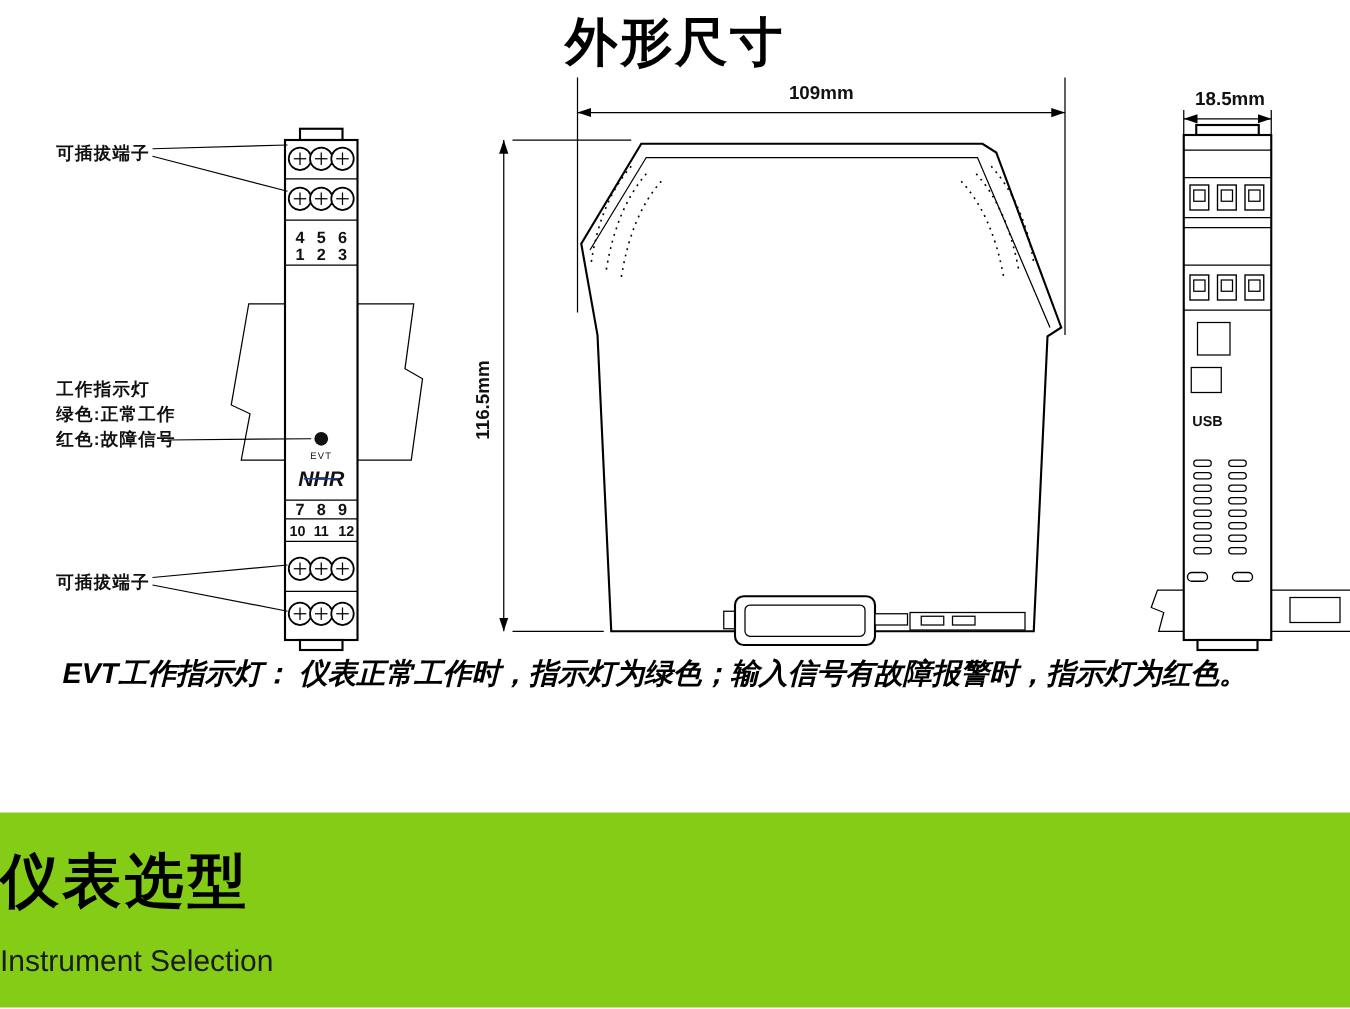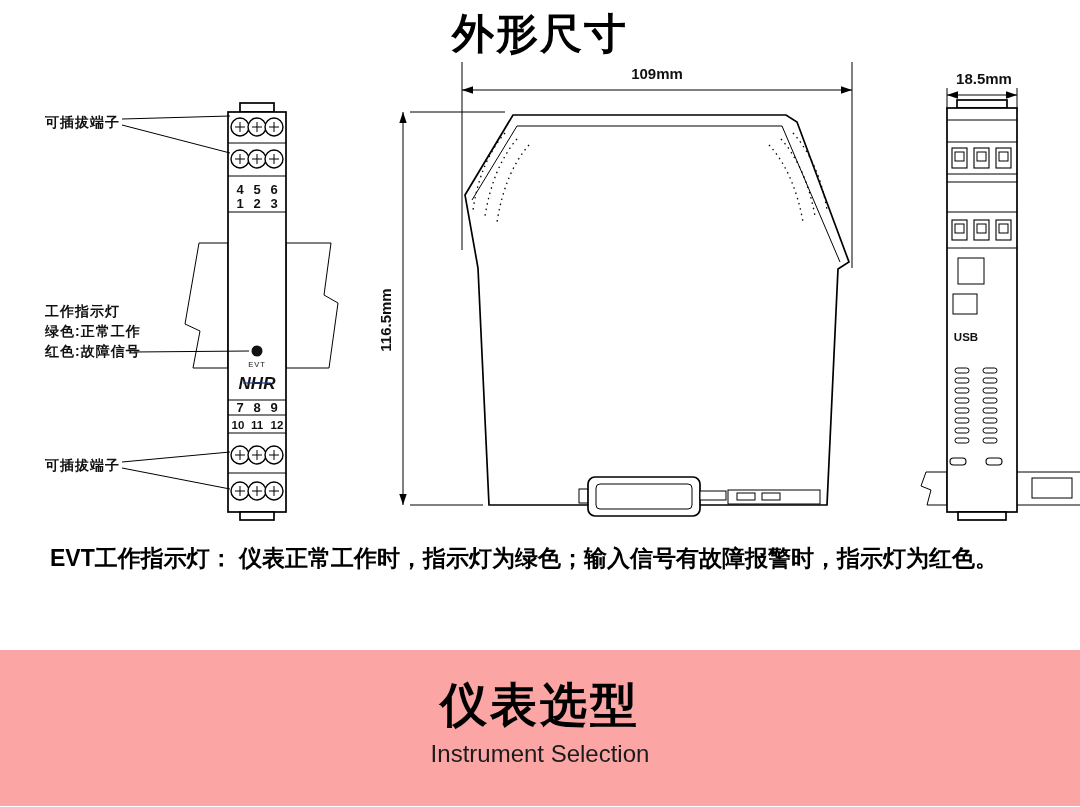--- a/index.html
+++ b/index.html
@@ -14,26 +14,26 @@
   .num{font-size:13px;font-weight:bold;text-anchor:middle;}
   .numsm{font-size:11.5px;font-weight:bold;text-anchor:middle;}
   .dim{font-size:15px;font-weight:bold;text-anchor:middle;}
   .olw{fill:#fff;stroke:#000;stroke-width:1.7;}
   .thin{fill:none;stroke:#000;stroke-width:1;}
   .thinw{fill:#fff;stroke:#000;stroke-width:1;}
   .dotted{fill:none;stroke:#000;stroke-width:1.3;stroke-dasharray:1.5 4;}
   .screw{fill:#fff;stroke:#000;stroke-width:1.4;}
   .slot{fill:#fff;stroke:#000;stroke-width:1.1;}
   .vent{fill:#fff;stroke:#000;stroke-width:1;}
-  .notes{position:absolute;left:50px;top:544px;width:1010px;}
+  .notes{position:absolute;left:50px;top:524px;width:1010px;font-style:italic;}
   .notes p{margin:0 0 15px 0;font-size:23px;font-weight:bold;line-height:1.3;}
   .footer{position:absolute;left:0;top:650px;width:1080px;height:156px;
-          background:#fca5a5;text-align:center;}
+          background:#84cc16;}
   .footer-title{font-size:47px;font-weight:bold;letter-spacing:3px;padding-top:24px;}
-  .footer-sub{font-size:24px;color:#1b1b1b;margin-top:3px;}
+  .footer-sub{font-size:24px;color:#1b1b1b;margin-top:19px;}
 </style>
 </head>
 <body>
 
 <div class="page">
 
   <div class="title">外形尺寸</div>
 
   <svg width="1080" height="540" viewBox="0 0 1080 540">
     <defs>

